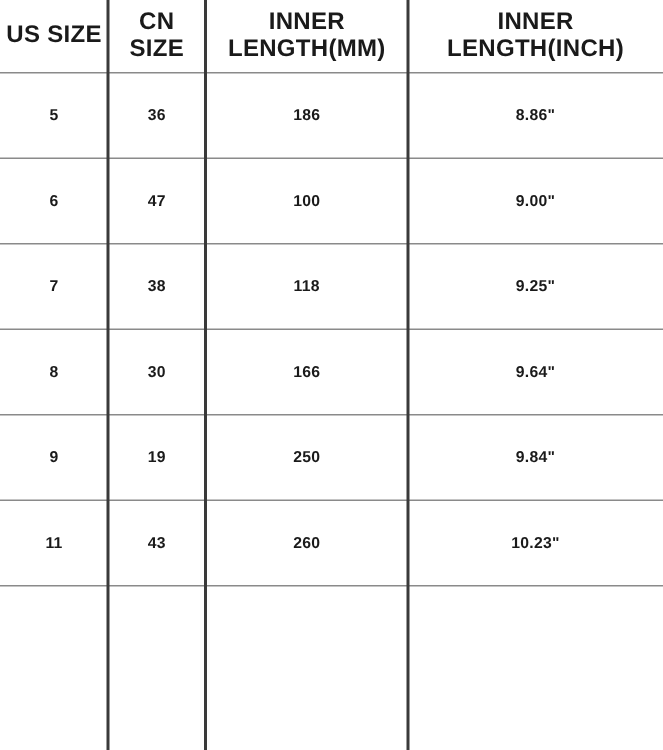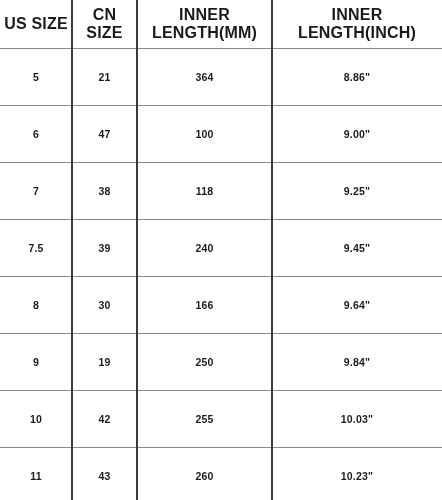--- a/index.html
+++ b/index.html
@@ -91,59 +91,47 @@
       <tr>
         <th>US SIZE</th>
         <th>CN SIZE</th>
         <th>INNER LENGTH(MM)</th>
         <th>INNER LENGTH(INCH)</th>
       </tr>
     </thead>
     <tbody>
       <tr>
         <td>5</td>
-        <td>21</td>
-        <td>364</td>
+        <td>36</td>
+        <td>186</td>
         <td>8.86"</td>
       </tr>
       <tr>
         <td>6</td>
         <td>47</td>
         <td>100</td>
         <td>9.00"</td>
       </tr>
       <tr>
         <td>7</td>
         <td>38</td>
         <td>118</td>
         <td>9.25"</td>
       </tr>
       <tr>
-        <td>7.5</td>
-        <td>39</td>
-        <td>240</td>
-        <td>9.45"</td>
-      </tr>
-      <tr>
         <td>8</td>
         <td>30</td>
         <td>166</td>
         <td>9.64"</td>
       </tr>
       <tr>
         <td>9</td>
         <td>19</td>
         <td>250</td>
         <td>9.84"</td>
-      </tr>
-      <tr>
-        <td>10</td>
-        <td>42</td>
-        <td>255</td>
-        <td>10.03"</td>
       </tr>
       <tr>
         <td>11</td>
         <td>43</td>
         <td>260</td>
         <td>10.23"</td>
       </tr>
     </tbody>
   </table>
 

